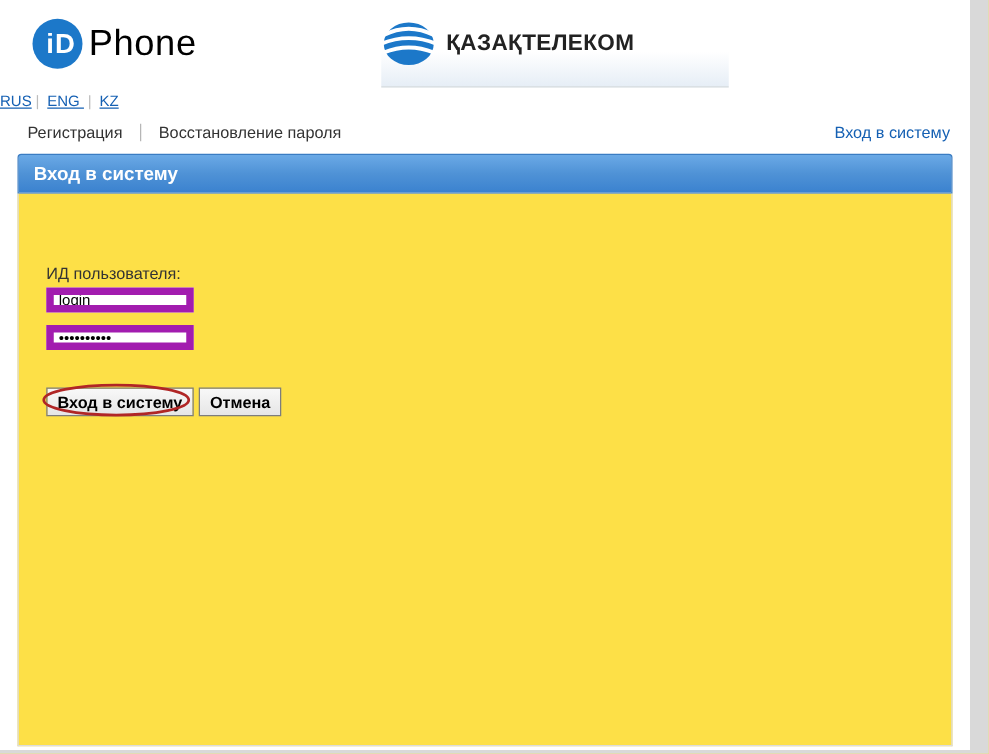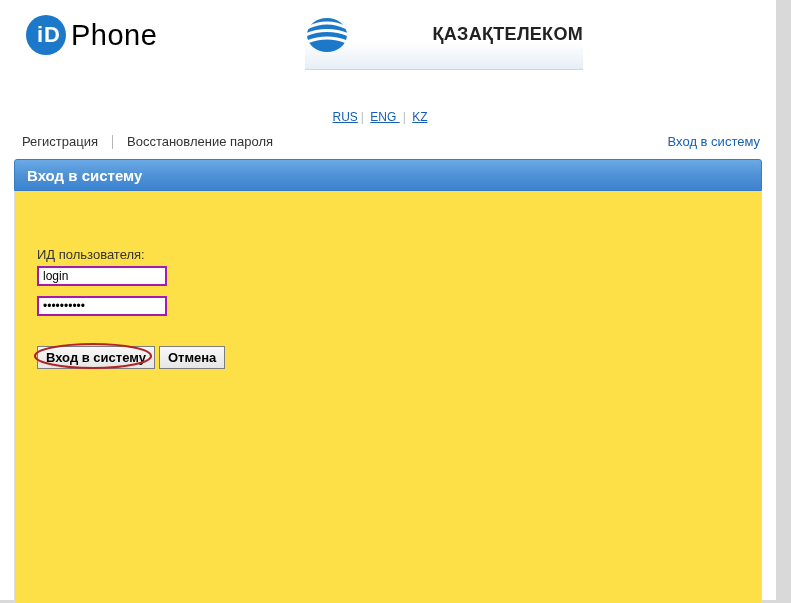--- a/index.html
+++ b/index.html
@@ -53,38 +53,37 @@
       color: #1560b3;
       font-size: 18px;
       font-weight: 500;
     }
     .ktelecom {
       width: 278px;
       background: linear-gradient(#fff 0%, #fff 60%, #e6eef6 100%);
       border-bottom: 1px solid #cfd7dc;
       display: flex;
       align-items: center;
-      justify-content: space-between;
+      justify-content: flex-start;
       gap: 8px;
     }
     .ktelecom .globe svg { display:block; }
     .ktelecom .kt-text {
       font-weight: 700;
       font-size: 18px;
       color: #222;
       letter-spacing: .3px;
       white-space: nowrap;
     }
     
     .langrow {
-      text-align: center;
+      text-align: left;
       padding: 4px 16px 4px 0;
       font-size: 12px;
       color: #999;
-      margin-top: 36px;
     }
     .langrow a {
       color: #1560b3;
       text-decoration: underline;
     }
     .sep { color: #bcbcbc; padding: 0 3px; }
     
     .navrow {
       display: flex;
       padding: 6px 16px 10px 22px;
@@ -120,23 +119,23 @@
       padding: 56px 22px 0 22px;
       position: relative;
     }
     .panel label {
       color:#333;
       display:block;
       margin-bottom:4px;
     }
     .panel input[type="text"],
     .panel input[type="password"] {
-      width: 130px;
+      width: 118px;
       height: 20px;
-      border: 2px solid #a21caf;
+      border: 6px solid #a21caf;
       background:#fff;
       font-size:12px;
       padding: 1px 4px;
       outline:none;
       color:#000;
     }
     .panel .row { margin-bottom: 10px; }
     .links { margin-top: 18px; font-size:13px; }
     .links a { color:#1560b3; text-decoration:underline; }
     .btnrow { margin-top: 30px; display:flex; gap:4px; align-items:center; position:relative; }

